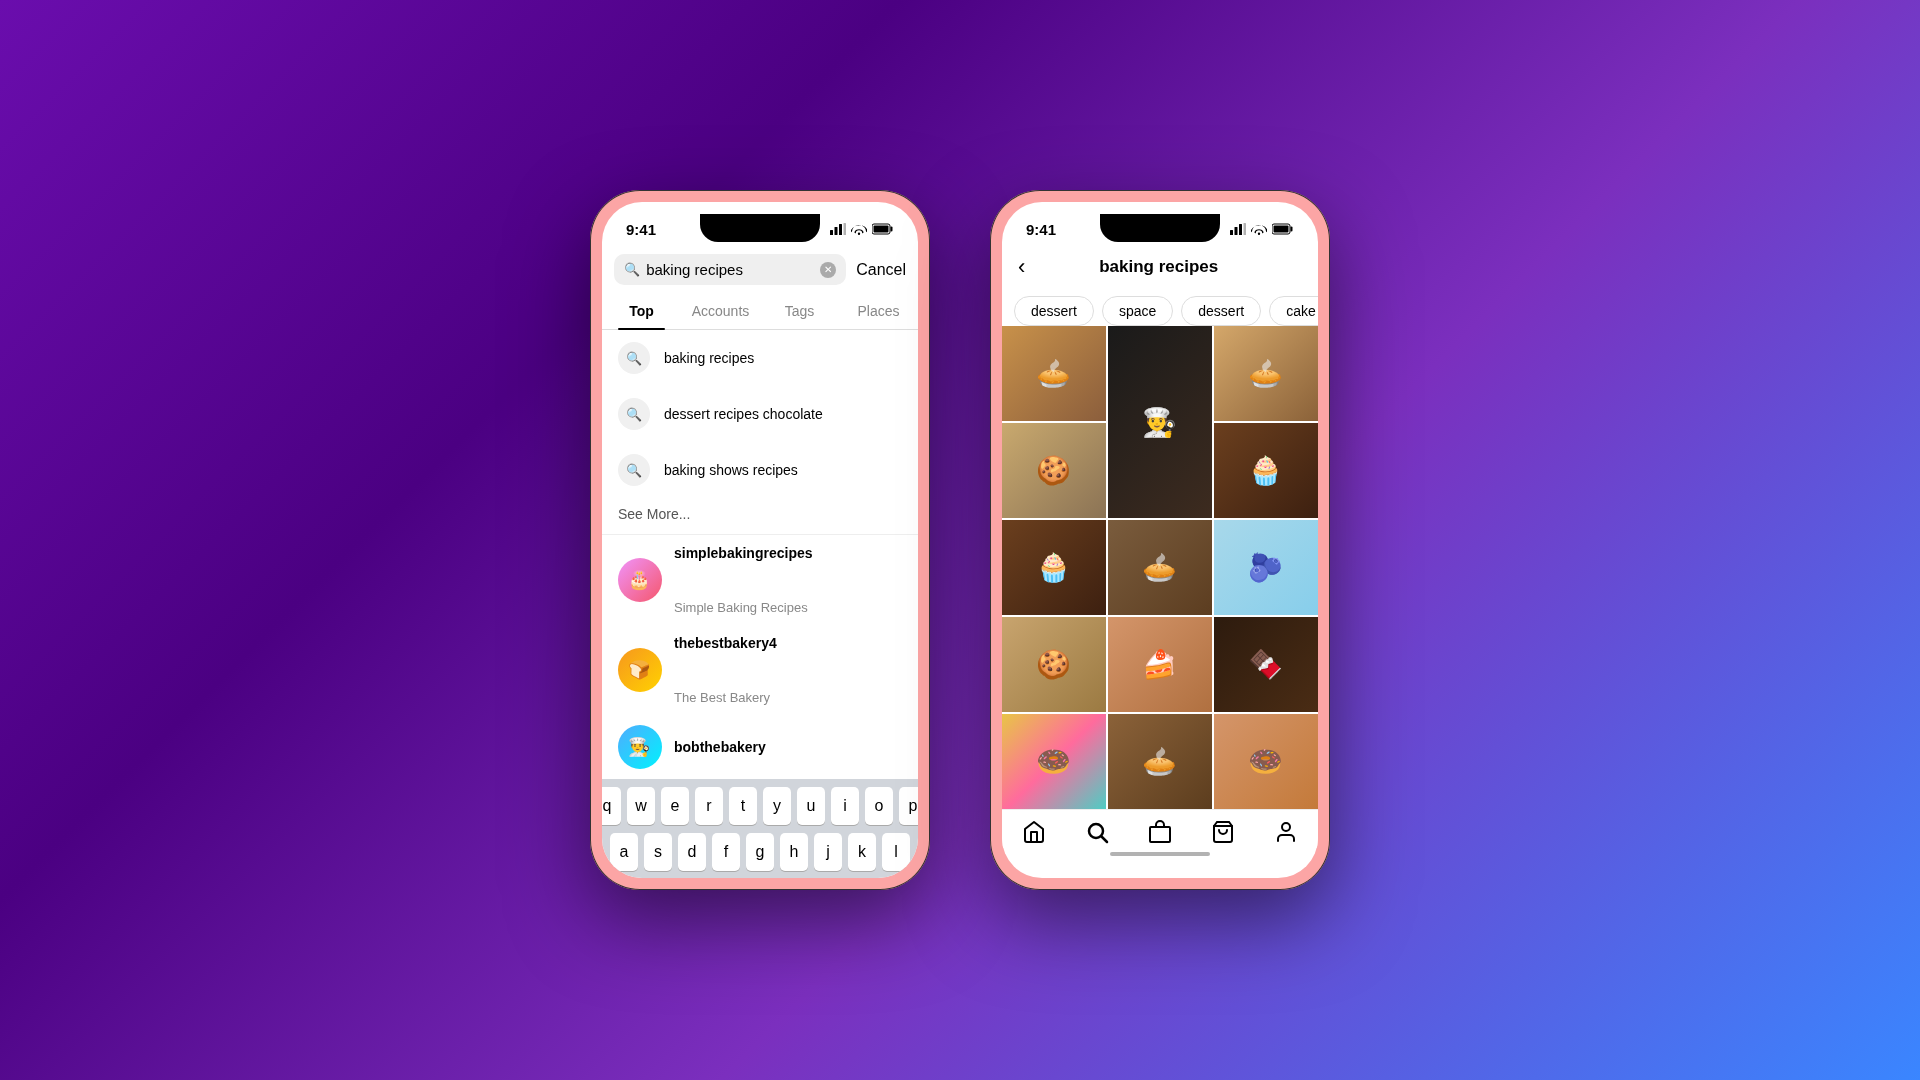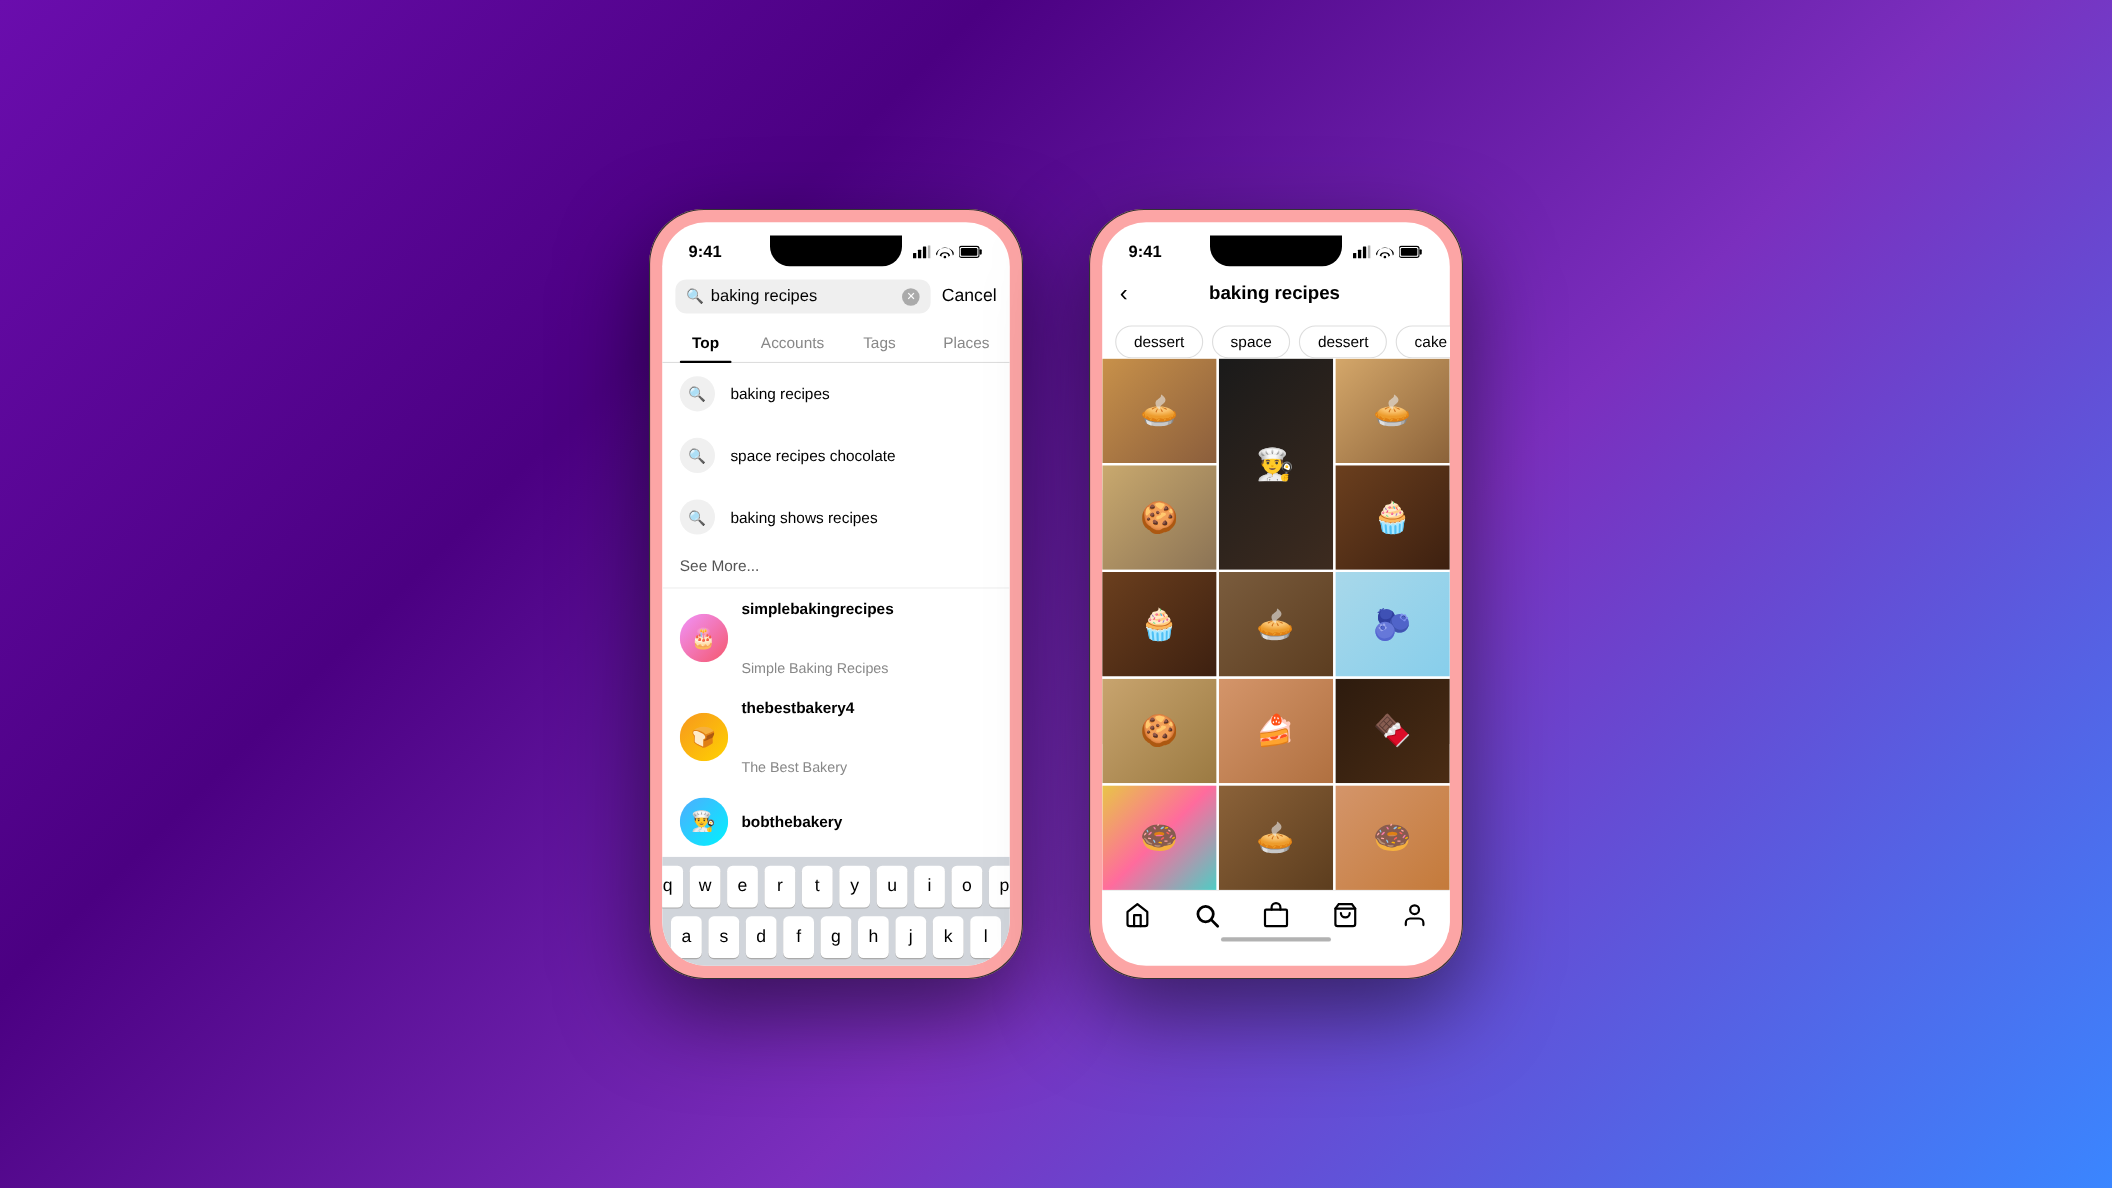--- a/index.html
+++ b/index.html
@@ -416,21 +416,21 @@
         <div class="tab">Places</div>
       </div>
 
       <div class="suggestions">
         <div class="suggestion-item">
           <div class="suggestion-icon">🔍</div>
           <span class="suggestion-text">baking recipes</span>
         </div>
         <div class="suggestion-item">
           <div class="suggestion-icon">🔍</div>
-          <span class="suggestion-text">space recipes chocolate</span>
+          <span class="suggestion-text">dessert recipes chocolate</span>
         </div>
         <div class="suggestion-item">
           <div class="suggestion-icon">🔍</div>
           <span class="suggestion-text">baking shows recipes</span>
         </div>
         <div class="see-more">See More...</div>
         <div class="divider"></div>
 
         <div class="account-item">
           <div class="account-avatar">

